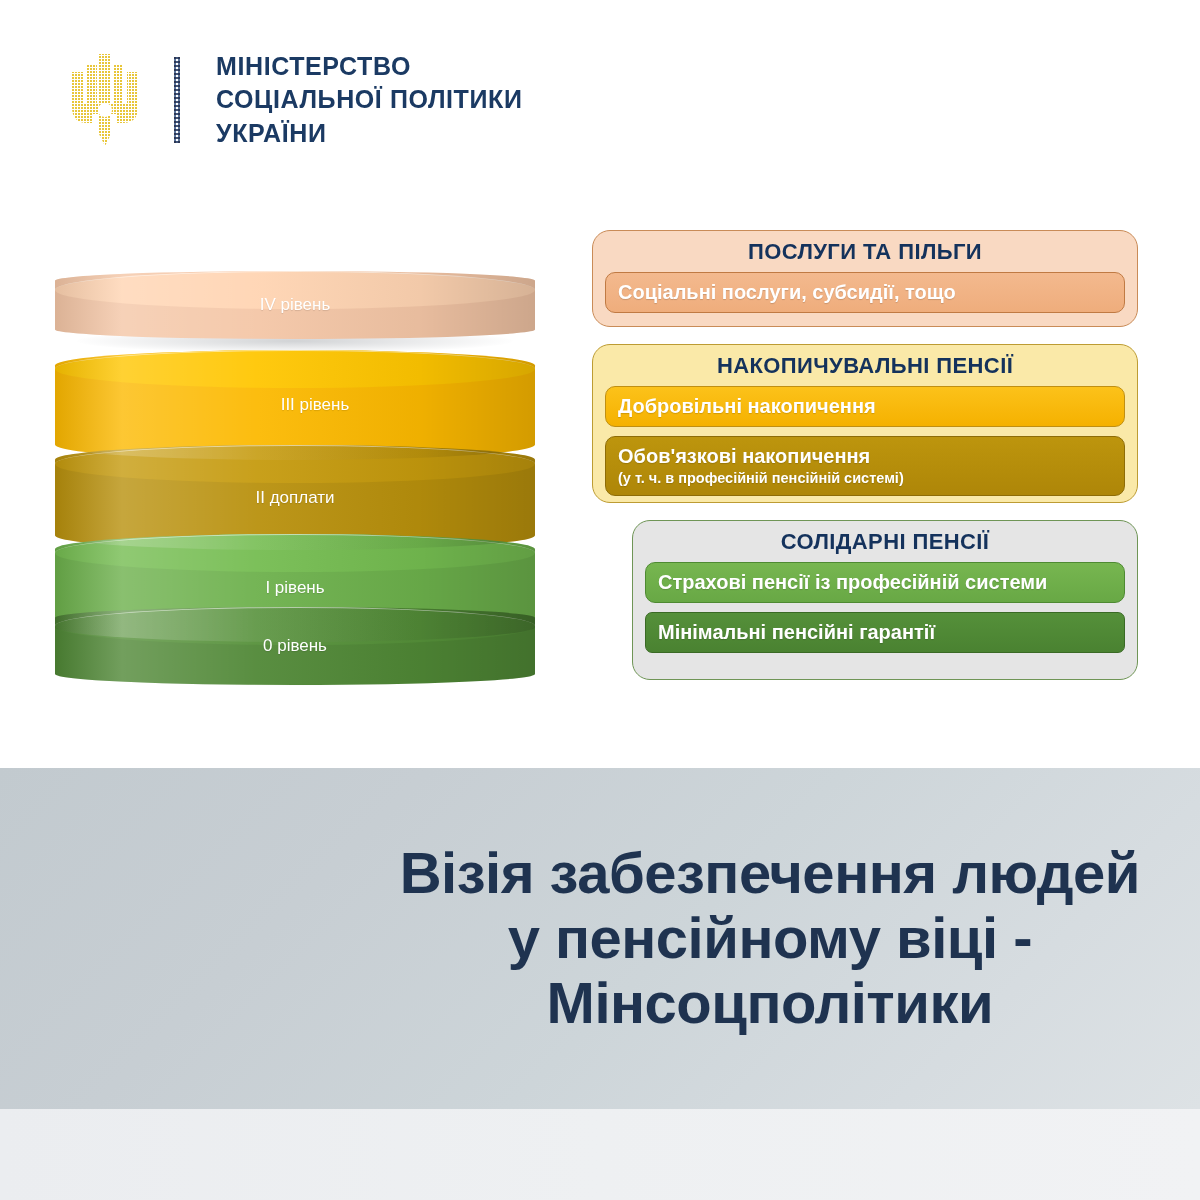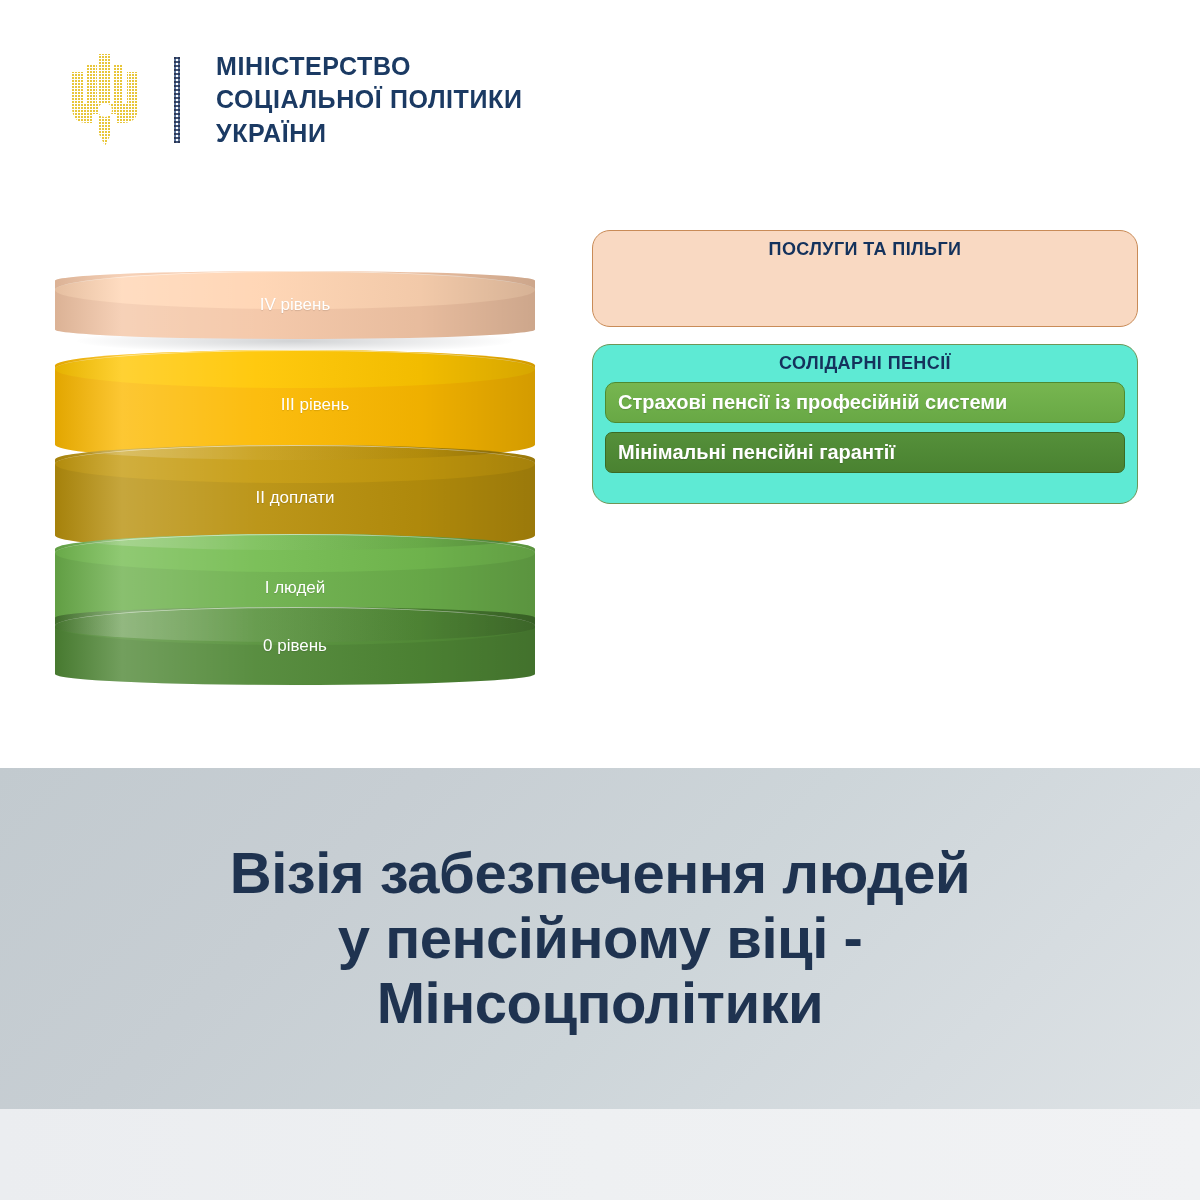--- a/index.html
+++ b/index.html
@@ -157,21 +157,21 @@
     position: relative;
     box-sizing: border-box;
     border-radius: 18px;
     border: 1px solid;
     padding: 9px 12px 12px 12px;
     margin-bottom: 17px;
   }
   .panel-title {
     text-align: center;
     color: #14325c;
-    font-size: 18px;
+    font-size: 22px;
     font-weight: bold;
     letter-spacing: .4px;
     text-transform: uppercase;
     margin-bottom: 8px;
     line-height: 1.1;
   }
   .chip {
     box-sizing: border-box;
     border-radius: 10px;
     border: 1px solid;
@@ -213,23 +213,24 @@
   .chip-gold-bright {
     background: linear-gradient(to bottom, #fcc21a, #f5b100);
     border-color: #c08f12;
   }
   .chip-gold-dark {
     background: linear-gradient(to bottom, #bd950d, #ae8608);
     border-color: #8e6c06;
   }
   
   .panel-solidarity {
-    background: #5eead4;
+    background: #e5e5e5;
     border-color: #6f9556;
     height: 160px;
+    margin-left: 40px;
   }
   .chip-green-mid {
     background: linear-gradient(to bottom, #77b650, #68a845);
     border-color: #4e8a32;
   }
   .chip-green-dark {
     background: linear-gradient(to bottom, #55903a, #4a8231);
     border-color: #3a6a25;
     border-radius: 7px;
   }
@@ -237,21 +238,21 @@
   
   .title-band {
     position: absolute;
     left: 0;
     top: 768px;
     width: 1200px;
     height: 341px;
     background: linear-gradient(135deg, #c2cacf 0%, #c7ced3 28%, #cdd5d9 55%, #d6dce0 80%, #dde2e5 100%);
     display: flex;
     align-items: center;
-    justify-content: center;
+    justify-content: flex-end;
   }
   .title-text {
     color: #1f3350;
     font-size: 58px;
     font-weight: bold;
     line-height: 1.12;
     text-align: center;
     letter-spacing: -0.5px;
     padding: 0 60px;
     white-space: pre-line;
@@ -326,36 +327,49 @@
     </div>
 
     <div class="shadow-ell" style="top:283px;"></div>
     <div class="cyl cyl-ii" style="top:190px;">
       <span class="sheen"></span>
       <span class="cyl-label">II доплати</span>
     </div>
 
     <div class="cyl cyl-i" style="top:279px;">
       <span class="sheen"></span>
-      <span class="cyl-label">I людей</span>
+      <span class="cyl-label">I рівень</span>
     </div>
 
     <div class="shadow-ell" style="top:407px;"></div>
     <div class="cyl cyl-0" style="top:352px;">
       <span class="sheen"></span>
       <span class="cyl-label">0 рівень</span>
     </div>
   </div>
 
   <div class="panels">
 
     <div class="panel panel-services">
       <div class="panel-title">ПОСЛУГИ ТА ПІЛЬГИ</div>
-    </div>
-
+      <div class="chip">
+        <div class="chip-main">Соціальні послуги, субсидії, тощо</div>
+      </div>
+    </div>
+
+    <div class="panel panel-funded">
+      <div class="panel-title">НАКОПИЧУВАЛЬНІ ПЕНСІЇ</div>
+      <div class="chip chip-gold-bright">
+        <div class="chip-main">Добровільні накопичення</div>
+      </div>
+      <div class="chip chip-gold-dark">
+        <div class="chip-main">Обов'язкові накопичення</div>
+        <div class="chip-sub">(у т. ч. в професійній пенсійній системі)</div>
+      </div>
+    </div>
 
     <div class="panel panel-solidarity">
       <div class="panel-title">СОЛІДАРНІ ПЕНСІЇ</div>
       <div class="chip chip-green-mid">
         <div class="chip-main">Страхові пенсії із професійній системи</div>
       </div>
       <div class="chip chip-green-dark">
         <div class="chip-main">Мінімальні пенсійні гарантії</div>
       </div>
     </div>

